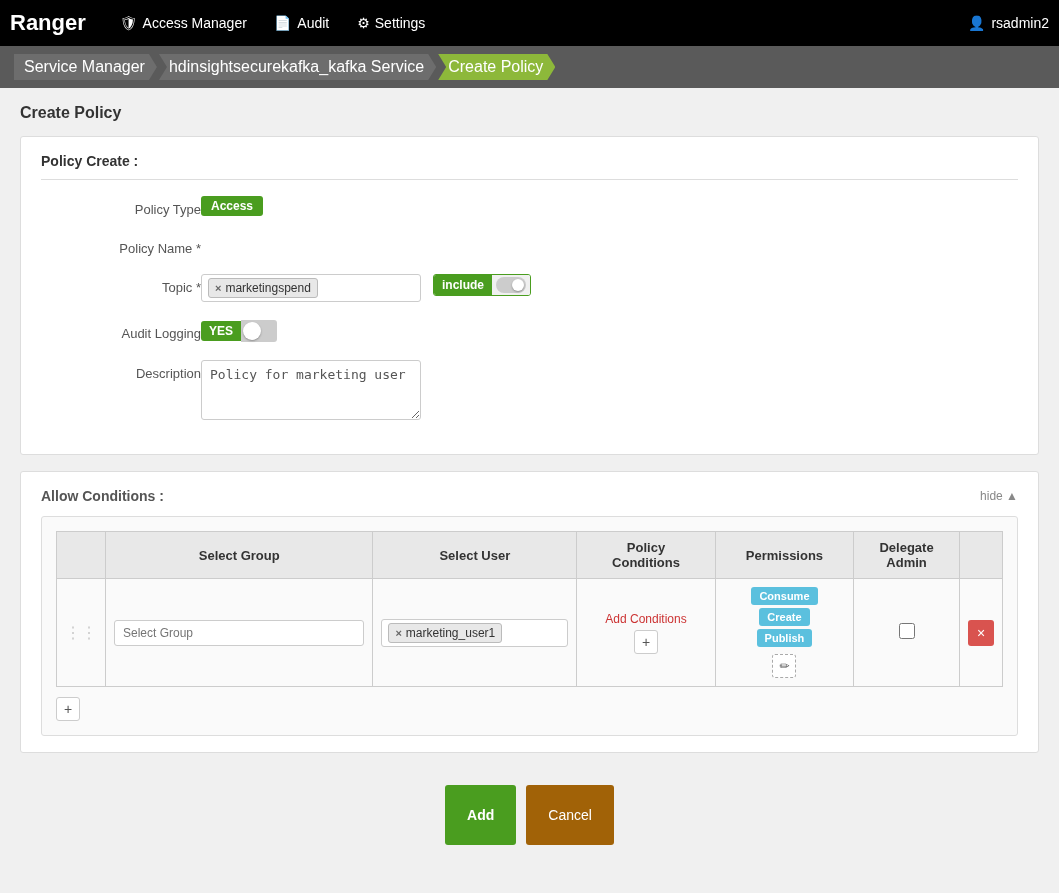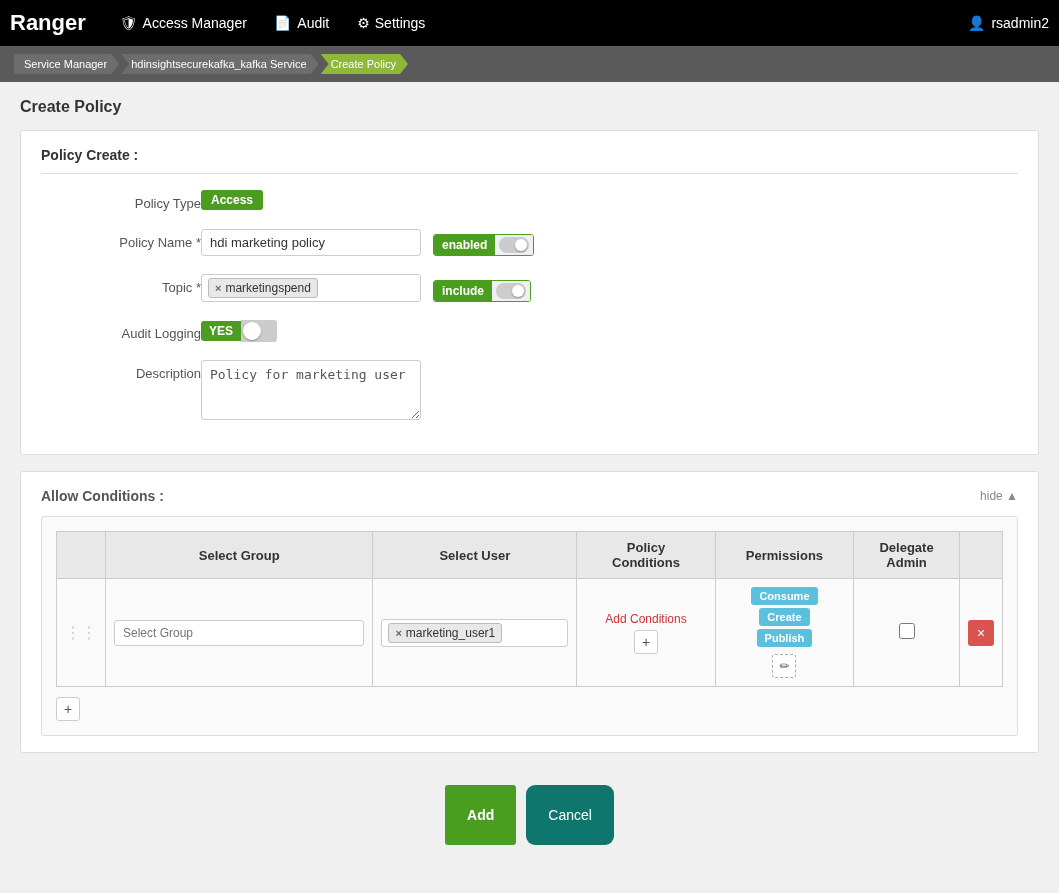--- a/index.html
+++ b/index.html
@@ -38,21 +38,21 @@
       background: #5a5a5a;
       padding: 8px 14px;
       display: flex;
       align-items: center;
       gap: 0;
     }
     .breadcrumb-item {
       background: #6d6d6d;
       color: #fff;
       padding: 4px 12px 4px 10px;
-      font-size: 11px;
+      font-size: 16px;
       cursor: pointer;
       position: relative;
       margin-right: 2px;
       clip-path: polygon(0 0, calc(100% - 8px) 0, 100% 50%, calc(100% - 8px) 100%, 0 100%, 8px 50%);
     }
     .breadcrumb-item:first-child {
       clip-path: polygon(0 0, calc(100% - 8px) 0, 100% 50%, calc(100% - 8px) 100%, 0 100%);
       padding-left: 10px;
     }
     .breadcrumb-item.active {
@@ -90,21 +90,21 @@
       width: 160px;
       text-align: right;
       padding-right: 0;
       padding-top: 6px;
       font-size: 13px;
       color: #555;
       flex-shrink: 0;
     }
     .form-control-area {
       display: flex;
-      align-items: flex-end;
+      align-items: flex-start;
       gap: 12px;
       flex: 1;
     }
 
     
     .badge-access {
       background: #4a9d1f;
       color: #fff;
       padding: 3px 10px;
       border-radius: 3px;
@@ -346,25 +346,25 @@
       background: #4a9d1f;
       color: #fff;
       border: none;
       padding: 8px 22px;
       border-radius: 3px;
       font-size: 14px;
       cursor: pointer;
       font-weight: bold;
     }
     .btn-cancel {
-      background: #0f766e;
+      background: #a16207;
       color: #fff;
       border: none;
       padding: 22px 22px;
-      border-radius: 9px;
+      border-radius: 3px;
       font-size: 14px;
       cursor: pointer;
     }
 
     .inline-toggle {
       display: inline-flex;
       align-items: center;
       border: 1px solid #4a9d1f;
       border-radius: 3px;
       overflow: hidden;
@@ -443,31 +443,20 @@
 
     <div class="form-row">
       <div class="form-label">Policy Type</div>
       <div class="form-control-area">
         <span class="badge-access">Access</span>
       </div>
     </div>
 
     <div class="form-row">
       <div class="form-label">Policy Name *</div>
-      <div class="form-control-area">
-        <input class="text-input" type="text" value="hdi marketing policy" style="">
-        <div class="inline-toggle">
-          <span class="inline-toggle-label">enabled</span>
-          <div class="inline-toggle-switch">
-            <div class="small-toggle">
-              <div class="small-knob"></div>
-            </div>
-          </div>
-        </div>
-      </div>
     </div>
 
     <div class="form-row">
       <div class="form-label">Topic *</div>
       <div class="form-control-area">
         <div class="tag-input-box">
           <div class="tag">
             <span class="tag-remove">×</span>
             <span>marketingspend</span>
           </div>

